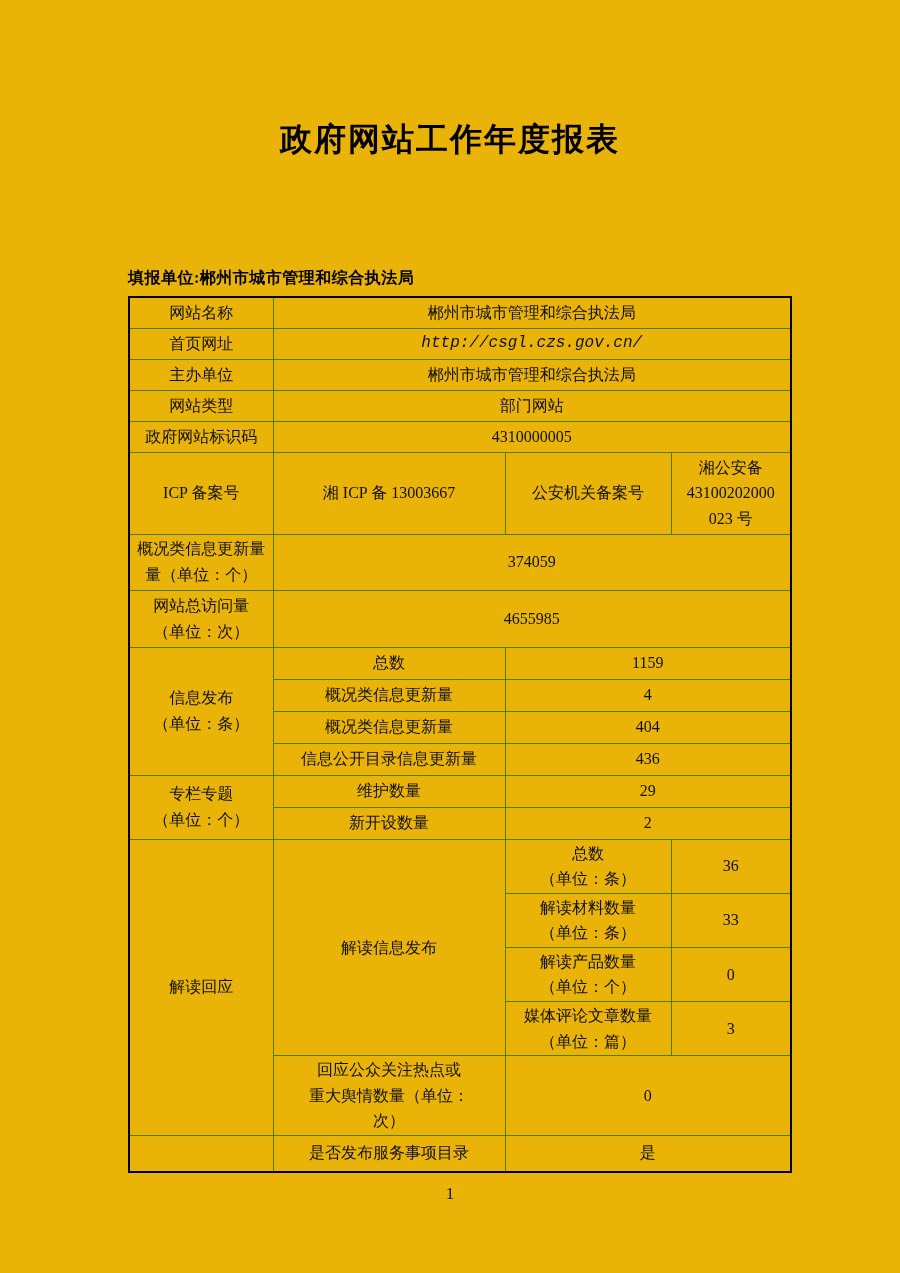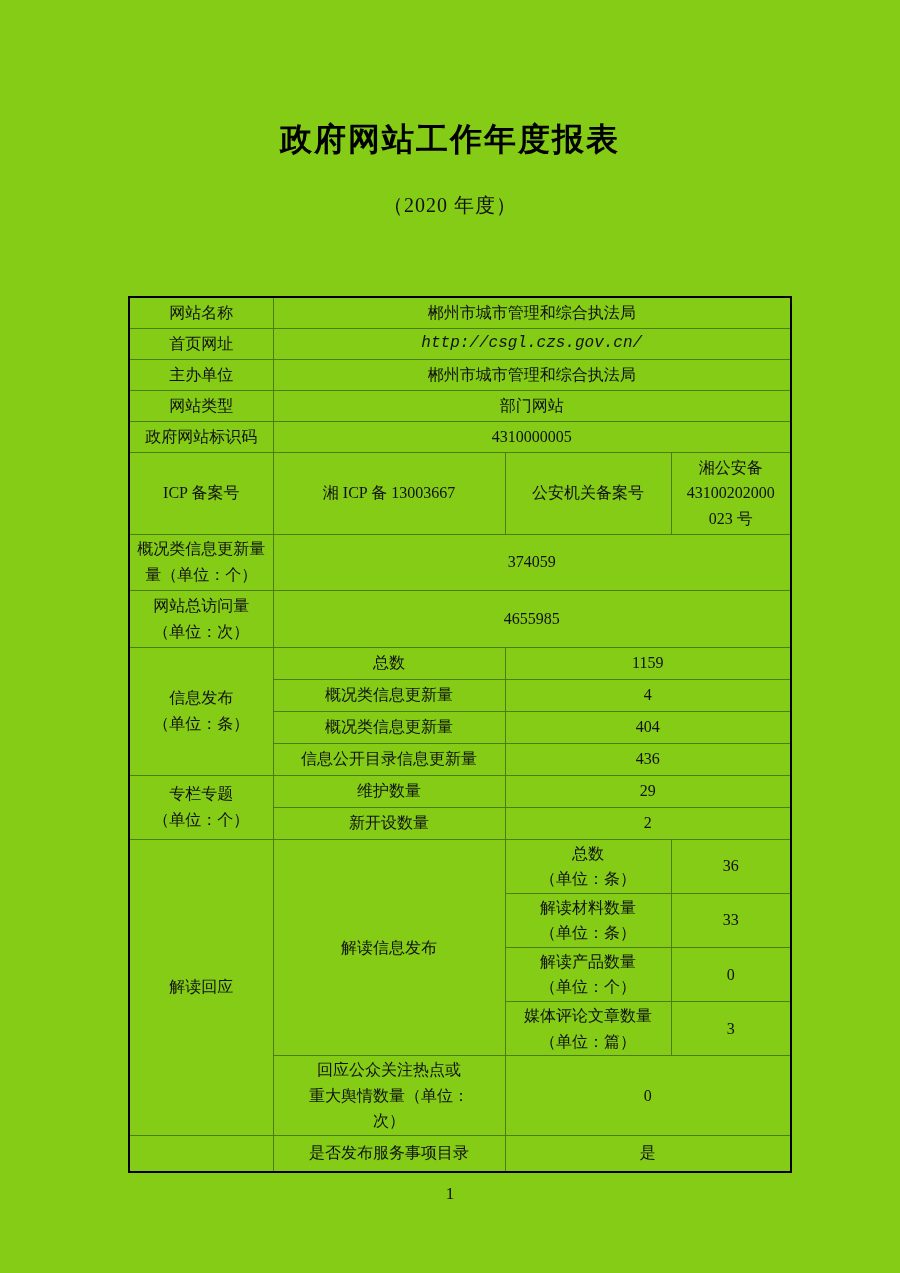--- a/index.html
+++ b/index.html
@@ -4,21 +4,21 @@
 <style>
   html, body {
     margin: 0;
     padding: 0;
     background: #ffffff;
   }
   .page {
     position: relative;
     width: 900px;
     height: 1273px;
-    background: #84cc16;
+    background: #eab308;
     color: #111111;
     font-family: "Liberation Serif", "DejaVu Serif", serif;
     overflow: hidden;
   }
   .doc-title {
     position: absolute;
     top: 118px;
     left: 0;
     width: 100%;
     text-align: center;
@@ -90,21 +90,21 @@
     font-size: 17px;
     color: #111111;
   }
 </style>
 </head>
 <body>
 
 <div class="page">
 
   <div class="doc-title">政府网站工作年度报表</div>
-  <div class="doc-subtitle">（2020 年度）</div>
+  <div class="reporting-unit">填报单位:郴州市城市管理和综合执法局</div>
 
   <table class="report-table">
     <colgroup>
       <col style="width:144px">
       <col style="width:232px">
       <col style="width:166px">
       <col style="width:120px">
     </colgroup>
     <tbody>
       <tr class="h31">

